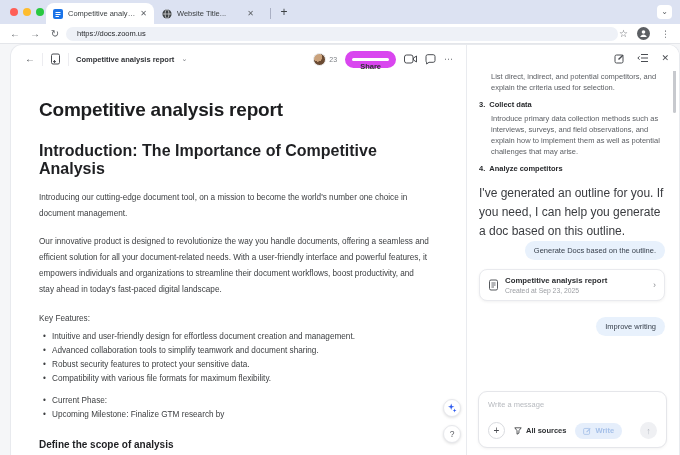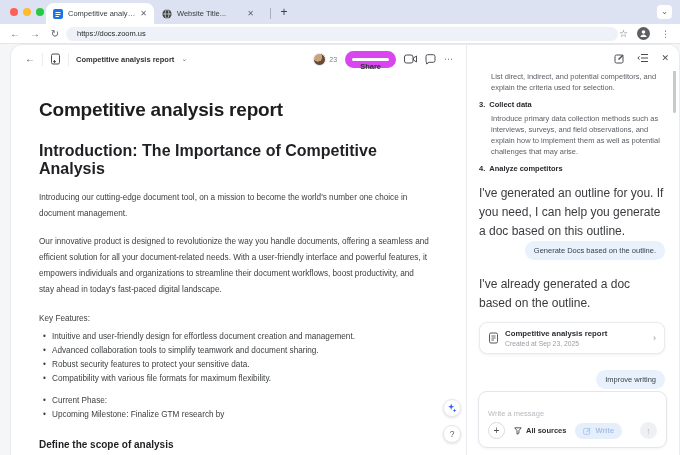--- a/index.html
+++ b/index.html
@@ -74,21 +74,21 @@
   .sb-msg { margin-top:11px; font-size:12px; line-height:19px; color:#393b3f; }
   .pill-row { display:flex; justify-content:flex-end; }
   .user-pill { background:#e8f1fc; border-radius:10px; padding:5px 9px; font-size:7.5px; color:#38414d; }
   .doc-card { margin-top:9px; background:#fff; border:1px solid #e9eaee; border-radius:8px; box-shadow:0 1px 3px rgba(0,0,0,.06); height:32px; display:flex; align-items:center; padding:0 8px; gap:6px; }
   .doc-card-txt { flex:1; }
   .doc-card-title { font-size:7.8px; font-weight:bold; color:#2b2d30; }
   .doc-card-sub { font-size:6.8px; color:#9a9da2; margin-top:2px; }
   .doc-card-chev { font-size:9px; color:#8b8e93; }
   .sb-scrollthumb { position:absolute; right:3px; top:22px; width:3px; height:46px; border-radius:2px; background:#c7c9ce; }
 
-  .composer { position:absolute; left:11px; right:12px; bottom:7px; height:57px; background:#fff; border:1px solid #e5e6ea; border-radius:9px; box-shadow:0 1px 3px rgba(0,0,0,.05); padding:17px 9px; }
+  .composer { position:absolute; left:11px; right:12px; bottom:7px; height:57px; background:#fff; border:1px solid #e5e6ea; border-radius:9px; box-shadow:0 1px 3px rgba(0,0,0,.05); padding:8px 9px; }
   .composer-ph { font-size:7.5px; color:#b7babf; }
   .composer-row { position:absolute; left:9px; right:9px; bottom:8px; display:flex; align-items:center; gap:9px; }
   .plus-btn { width:17px; height:17px; border-radius:50%; border:1px solid #d9dbdf; color:#4a4d52; font-size:10px; display:flex; align-items:center; justify-content:center; background:#fff; }
   .sources-btn { display:flex; align-items:center; gap:4px; font-size:7.5px; font-weight:bold; color:#2e3134; }
   .write-pill { display:flex; align-items:center; gap:4px; background:#e5eefb; border-radius:9px; height:16px; padding:0 8px; font-size:7.5px; font-weight:bold; color:#a5c0e9; }
   .send-btn { margin-left:auto; width:17px; height:17px; border-radius:50%; background:#eff0f3; color:#b4b8bf; font-size:9px; display:flex; align-items:center; justify-content:center; }
 
   svg { display:block; }
 </style>
 </head>
@@ -243,21 +243,20 @@
             <span class="sb-item-num">4.</span>
             <span class="sb-item-title">Analyze competitors</span>
           </div>
 
           <div class="sb-msg">I've generated an outline for you. If you need, I can help you generate a doc based on this outline.</div>
 
           <div class="pill-row">
             <div class="user-pill">Generate Docs based on the outline.</div>
           </div>
 
-          <div class="sb-msg" style="margin-top:15px">I've already generated a doc based on the outline.</div>
 
           <div class="doc-card">
             <svg width="11" height="12" viewBox="0 0 11 12">
                 <rect x="1.5" y="1" width="8" height="10" rx="1.5" fill="none" stroke="#55585d" stroke-width="1"></rect>
                 <line x1="3.4" y1="4" x2="7.6" y2="4" stroke="#55585d" stroke-width="0.9"></line>
                 <line x1="3.4" y1="6" x2="7.6" y2="6" stroke="#55585d" stroke-width="0.9"></line>
                 <line x1="3.4" y1="8" x2="6" y2="8" stroke="#55585d" stroke-width="0.9"></line>
               </svg>
             <div class="doc-card-txt">
               <div class="doc-card-title">Competitive analysis report</div>

